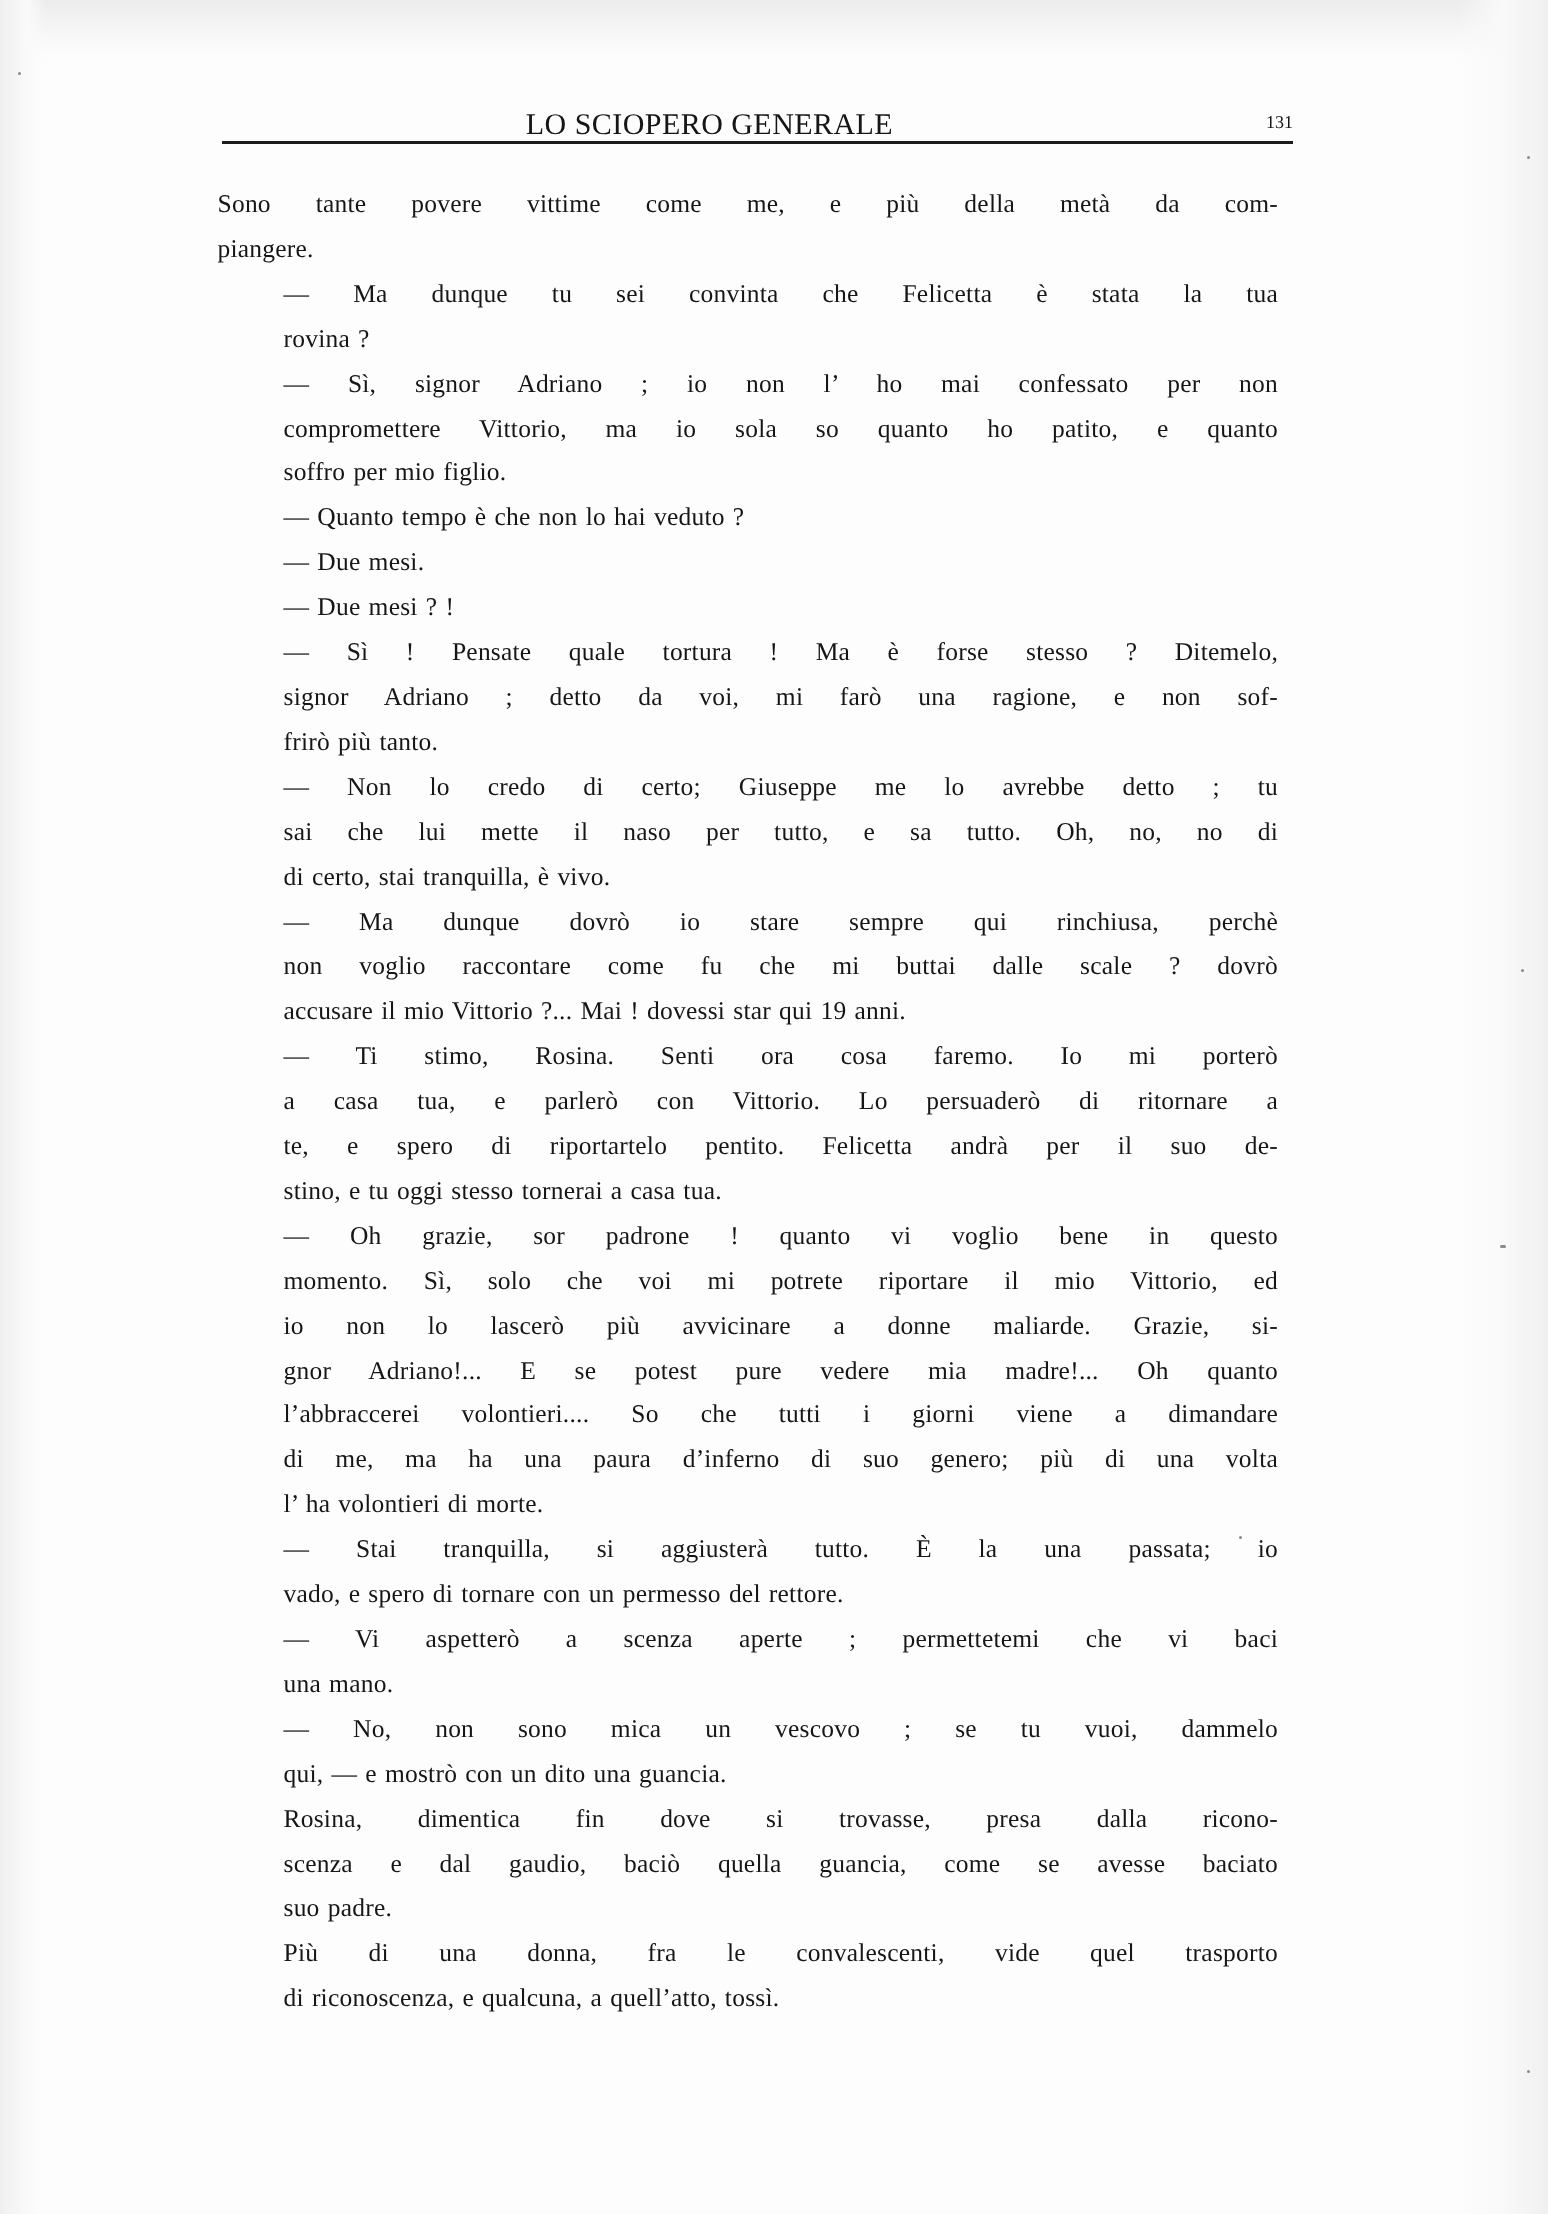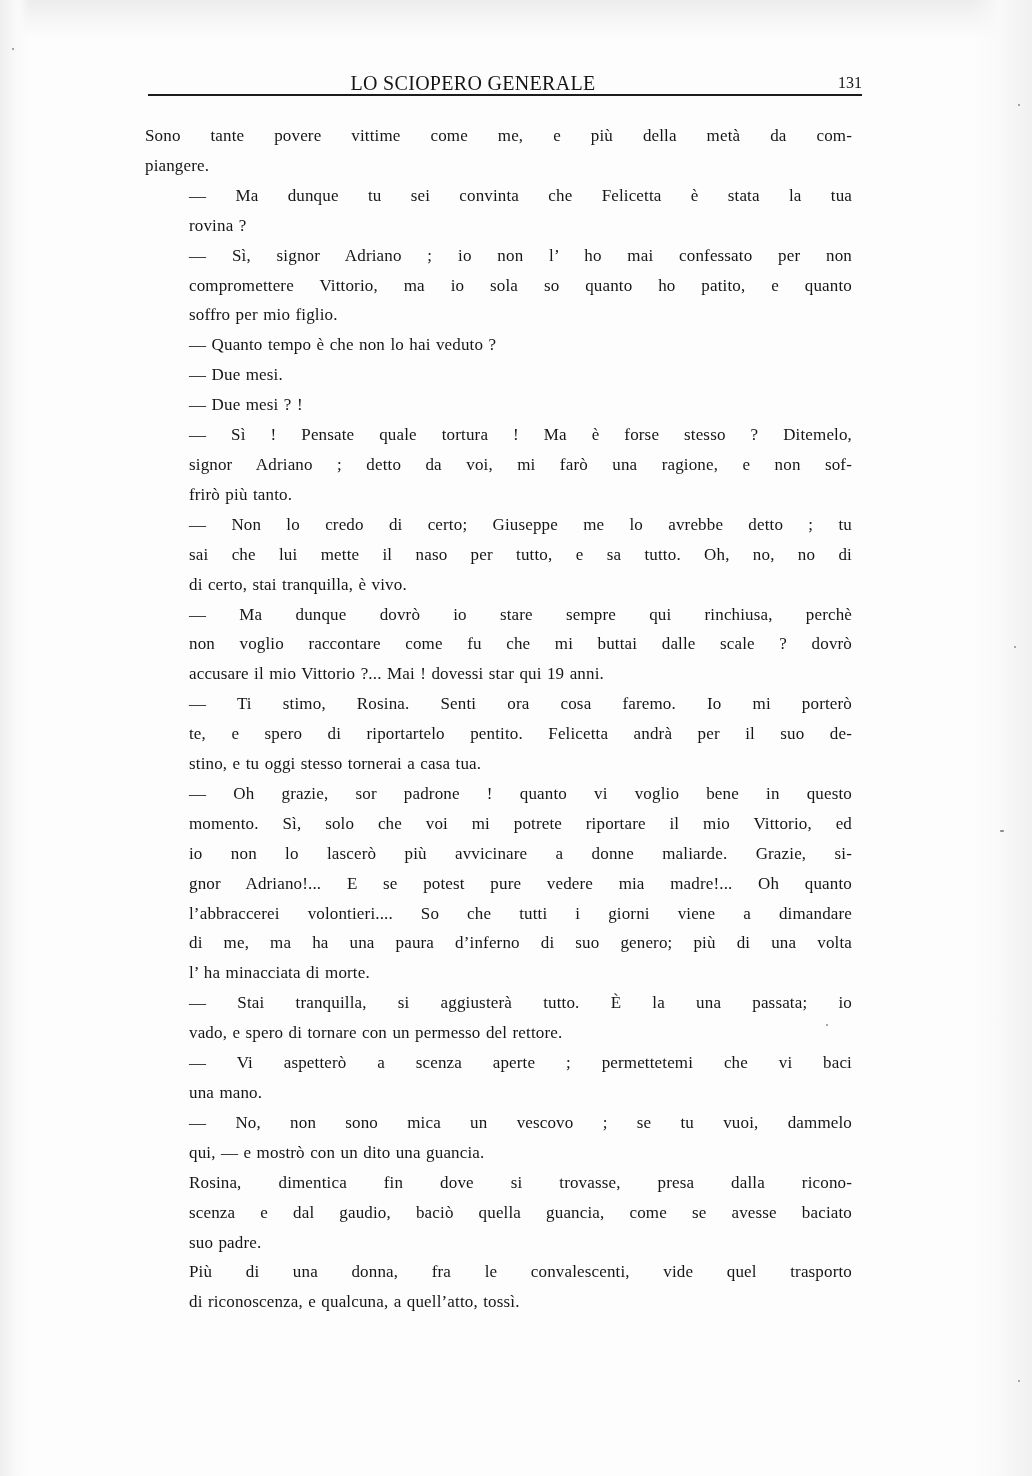--- a/index.html
+++ b/index.html
@@ -52,21 +52,21 @@
       width: 650px;
       text-align: center;
       top: 0;
       font-size: 20px;
       letter-spacing: 0.3px;
     }
     .page-number {
       position: absolute;
       right: 0;
       top: 2px;
-      font-size: 16px;
+      font-size: 12px;
     }
     .head-rule {
       position: absolute;
       left: 3px;
       top: 94px;
       width: 714px;
       height: 2px;
       background: #1c1c1c;
     }
     .body-text {
@@ -159,31 +159,32 @@
         <span class="line">sai che lui mette il naso per tutto, e sa tutto. Oh, no, no di</span>
         <span class="line last">di certo, stai tranquilla, è vivo.</span>
       </p>
       <p>
         <span class="line" style="text-indent: 44px;">— Ma dunque dovrò io stare sempre qui rinchiusa, perchè</span>
         <span class="line">non voglio raccontare come fu che mi buttai dalle scale ? dovrò</span>
         <span class="line last">accusare il mio Vittorio ?... Mai ! dovessi star qui 19 anni.</span>
       </p>
       <p>
         <span class="line" style="text-indent: 44px;">— Ti stimo, Rosina. Senti ora cosa faremo. Io mi porterò</span>
+        <span class="line">a casa tua, e parlerò con Vittorio. Lo persuaderò di ritornare a</span>
         <span class="line">te, e spero di riportartelo pentito. Felicetta andrà per il suo de-</span>
         <span class="line last">stino, e tu oggi stesso tornerai a casa tua.</span>
       </p>
       <p>
         <span class="line" style="text-indent: 44px;">— Oh grazie, sor padrone ! quanto vi voglio bene in questo</span>
         <span class="line">momento. Sì, solo che voi mi potrete riportare il mio Vittorio, ed</span>
         <span class="line">io non lo lascerò più avvicinare a donne maliarde. Grazie, si-</span>
         <span class="line">gnor Adriano!... E se potest pure vedere mia madre!... Oh quanto</span>
         <span class="line">l’abbraccerei volontieri.... So che tutti i giorni viene a dimandare</span>
         <span class="line">di me, ma ha una paura d’inferno di suo genero; più di una volta</span>
-        <span class="line last">l’ ha minacciata di morte.</span>
+        <span class="line last">l’ ha volontieri di morte.</span>
       </p>
       <p>
         <span class="line" style="text-indent: 44px;">— Stai tranquilla, si aggiusterà tutto. È la una passata; io</span>
         <span class="line last">vado, e spero di tornare con un permesso del rettore.</span>
       </p>
       <p>
         <span class="line" style="text-indent: 44px;">— Vi aspetterò a scenza aperte ; permettetemi che vi baci</span>
         <span class="line last">una mano.</span>
       </p>
       <p>

